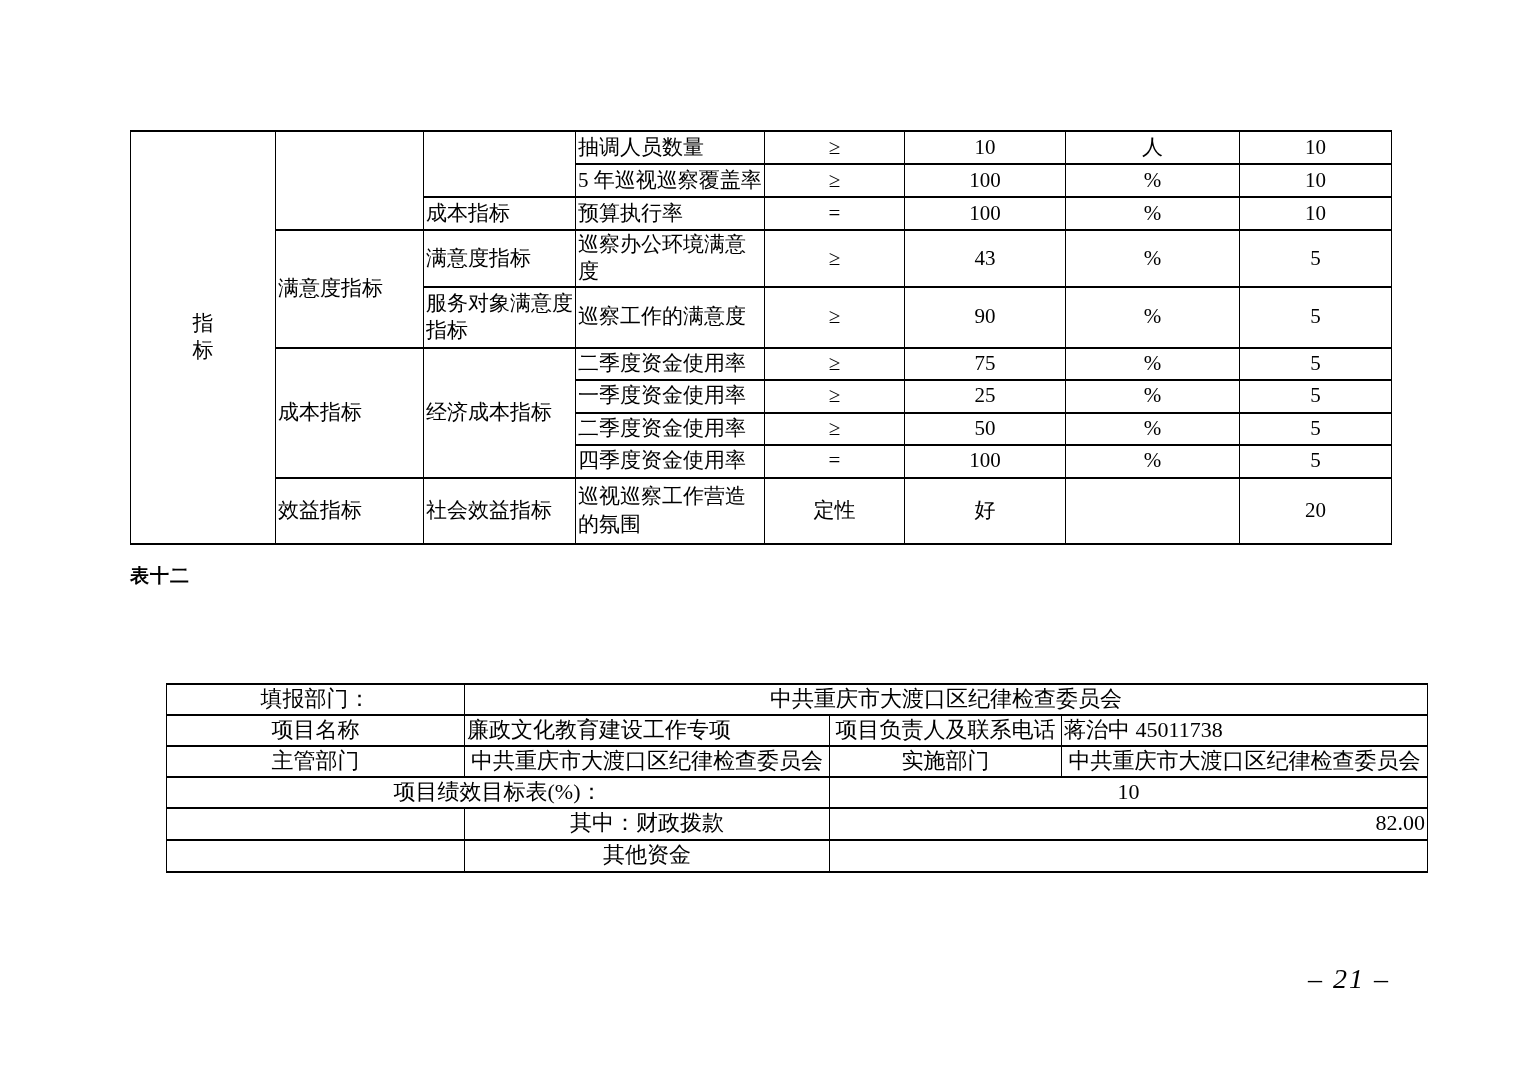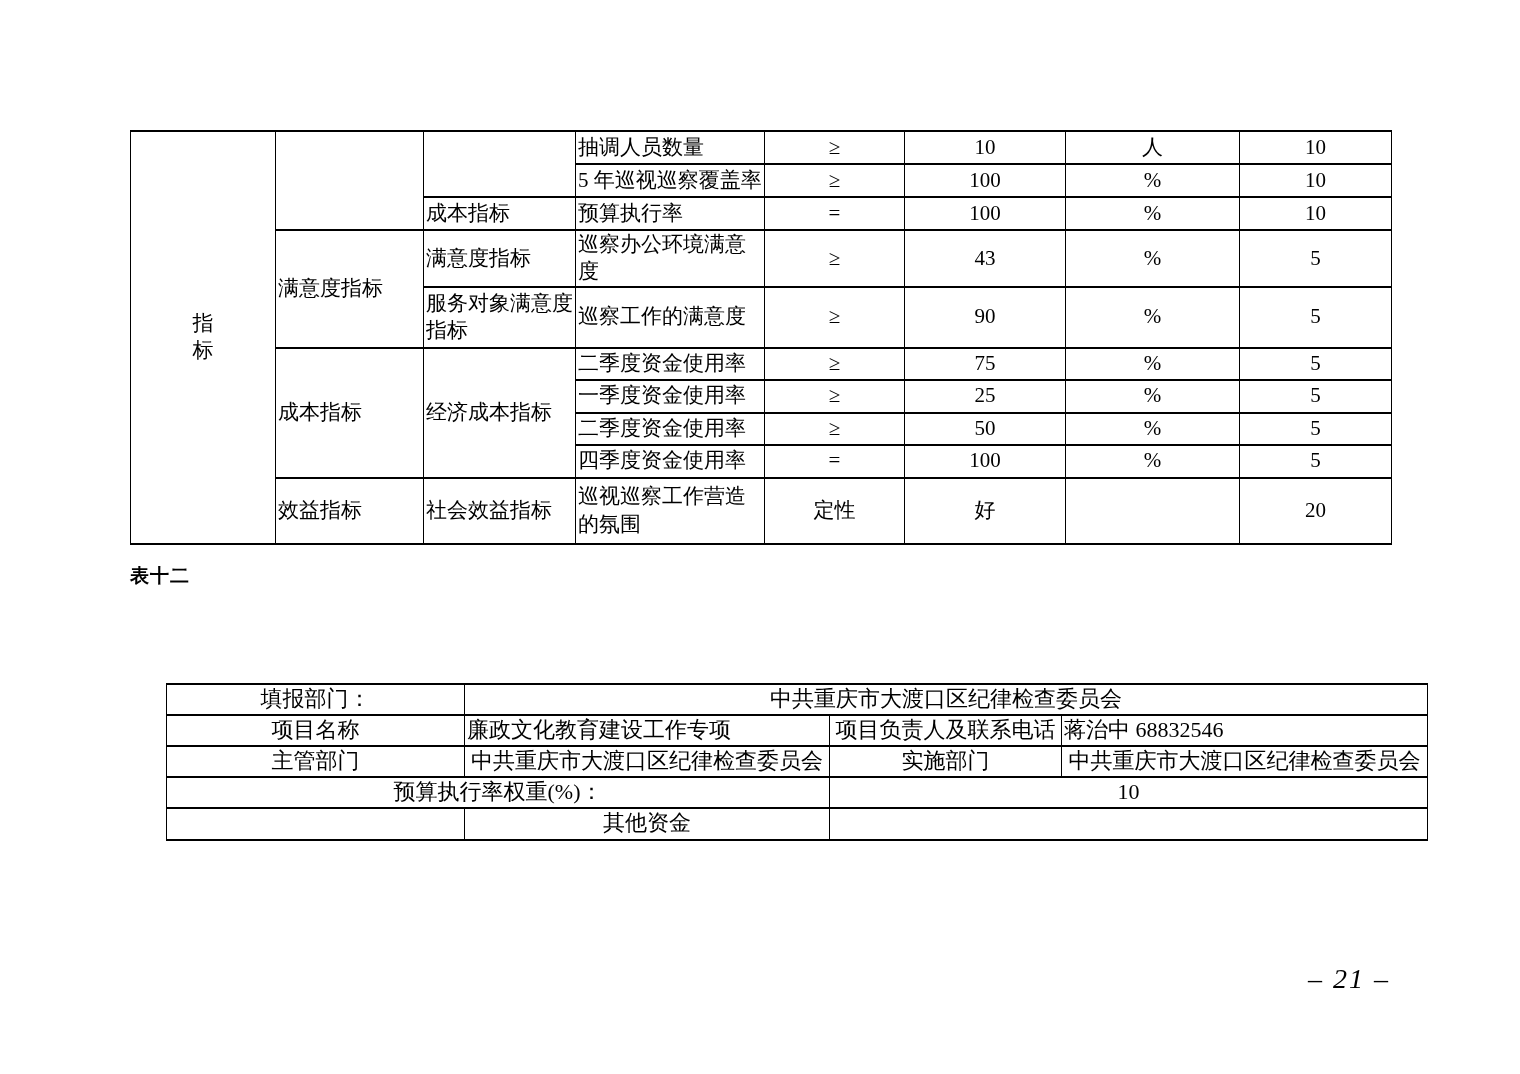--- a/index.html
+++ b/index.html
@@ -160,31 +160,36 @@
     </colgroup>
     <tbody>
         <tr style="height:31px">
       <td class="c">填报部门：</td>
       <td colspan="3" class="c">中共重庆市大渡口区纪律检查委员会</td>
     </tr>
     <tr style="height:31px">
       <td class="c">项目名称</td>
       <td class="l pad-l">廉政文化教育建设工作专项</td>
       <td class="c">项目负责人及联系电话</td>
-      <td class="l pad-l">蒋治中 68832546</td>
+      <td class="l pad-l">蒋治中 45011738</td>
     </tr>
     <tr style="height:30px">
       <td class="c">主管部门</td>
       <td class="c">中共重庆市大渡口区纪律检查委员会</td>
       <td class="c">实施部门</td>
       <td class="c">中共重庆市大渡口区纪律检查委员会</td>
     </tr>
     <tr style="height:31px">
-      <td colspan="2" class="c">预算执行率权重(%)：</td>
+      <td colspan="2" class="c">项目绩效目标表(%)：</td>
       <td colspan="2" class="c">10</td>
+    </tr>
+    <tr style="height:32px">
+      <td class="c"></td>
+      <td class="c">其中：财政拨款</td>
+      <td colspan="2" class="r pad-r">82.00</td>
     </tr>
     <tr style="height:32px">
       <td class="c"></td>
       <td class="c">其他资金</td>
       <td colspan="2" class="r pad-r"></td>
     </tr>
   </tbody>
     </table>
 
   <div class="page-footer">– 21 –</div>

